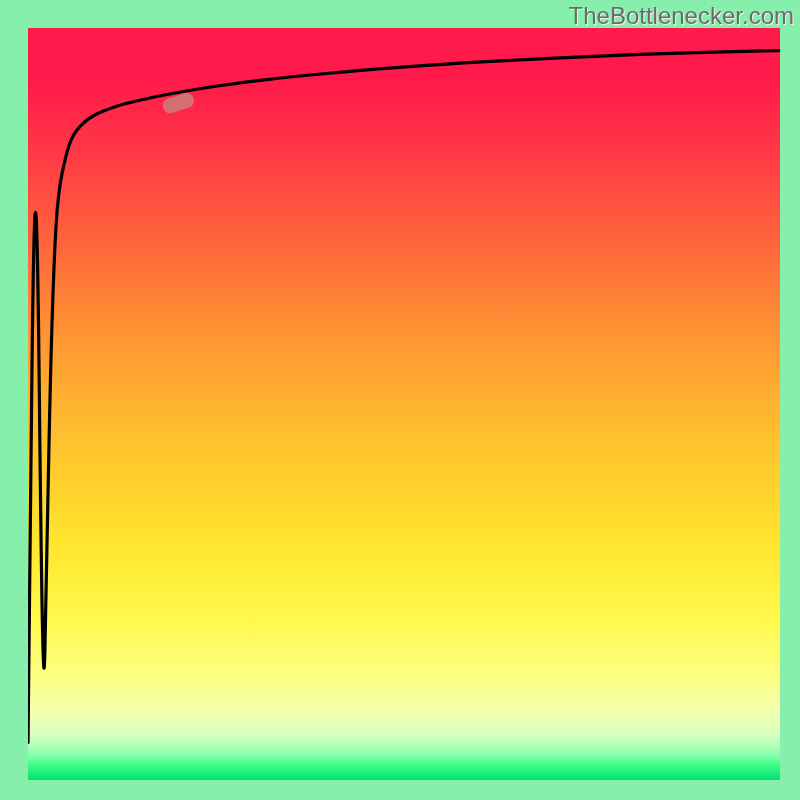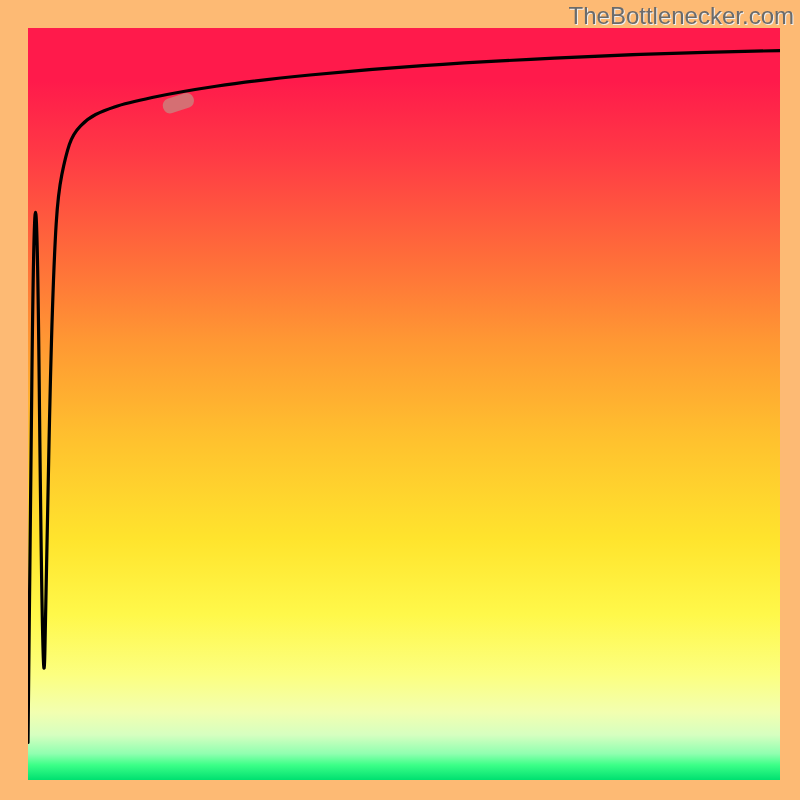--- a/index.html
+++ b/index.html
@@ -7,21 +7,21 @@
     padding: 0;
     width: 800px;
     height: 800px;
     background: #ffffff;
     overflow: hidden;
   }
   .stage {
     position: relative;
     width: 800px;
     height: 800px;
-    background: #fdba74;
+    background: #86efac;
   }
   .plot {
     position: absolute;
     left: 28px;
     top: 28px;
     width: 752px;
     height: 752px;
     overflow: hidden;
   }
   .gradient {

